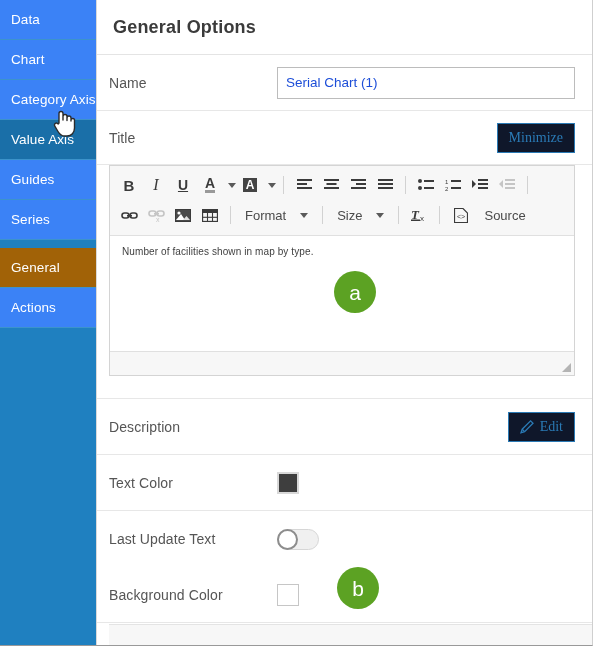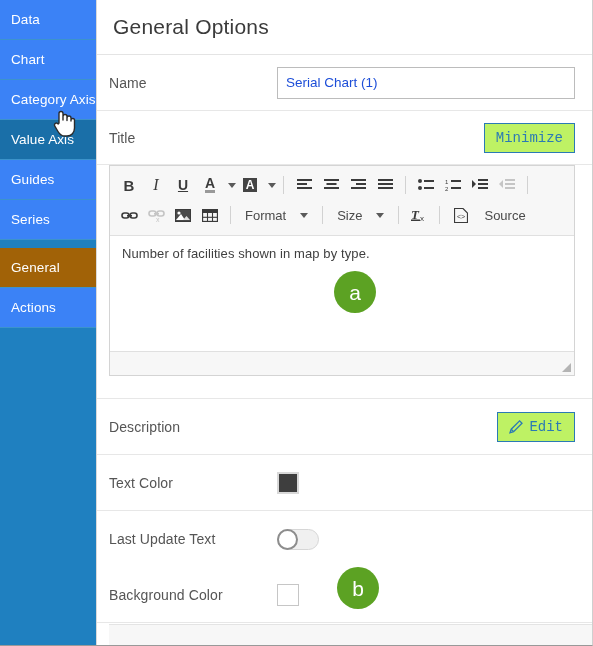--- a/index.html
+++ b/index.html
@@ -83,22 +83,22 @@
   .panel-header {
     height: 55px;
     flex: 0 0 55px;
     display: flex;
     align-items: center;
     padding-left: 16px;
     box-sizing: border-box;
     border-bottom: 1px solid #e4e4e4;
   }
   .panel-title {
-    font-size: 21px;
-    font-weight: normal;
+    font-size: 18px;
+    font-weight: bold;
     color: #3b3b3b;
     letter-spacing: 0.2px;
   }
 
   .rows {
     flex: 1 1 auto;
     overflow: hidden;
     display: flex;
     flex-direction: column;
   }
@@ -135,23 +135,23 @@
   }
 
   
   .row-title {
     height: 54px;
     align-items: center;
     justify-content: space-between;
   }
   .btn-outline {
     border: 1px solid #2a7ab5;
-    background: #bef264;
+    background: #0f172a;
     color: #2a7ab5;
-    font-family: Liberation Mono, monospace;
+    font-family: Liberation Serif, serif;
     font-size: 14px;
     height: 30px;
     padding: 0 11px;
     cursor: pointer;
     line-height: 28px;
     box-sizing: border-box;
     margin-right: 5px;
   }
   .btn-outline.with-icon {
     display: inline-flex;
@@ -212,21 +212,21 @@
 
   .editor-body {
     background: #ffffff;
     height: 115px;
     padding: 10px 12px;
     box-sizing: border-box;
     position: relative;
     overflow: hidden;
   }
   .editor-text {
-    font-size: 13px;
+    font-size: 10px;
     color: #3f3f3f;
     letter-spacing: 0.1px;
   }
   .editor-footer {
     background: #f7f7f7;
     border-top: 1px solid #e0e0e0;
     height: 23px;
     position: relative;
   }
   .resize-grip {

